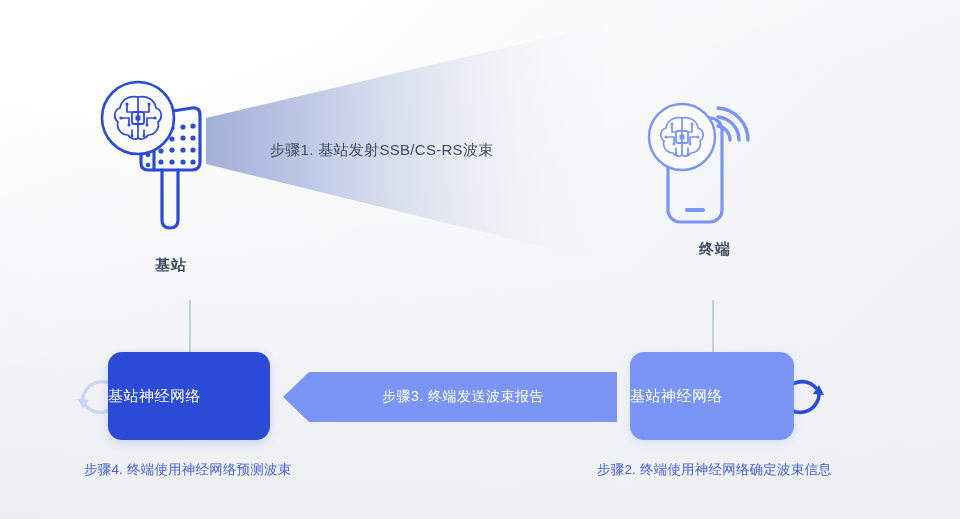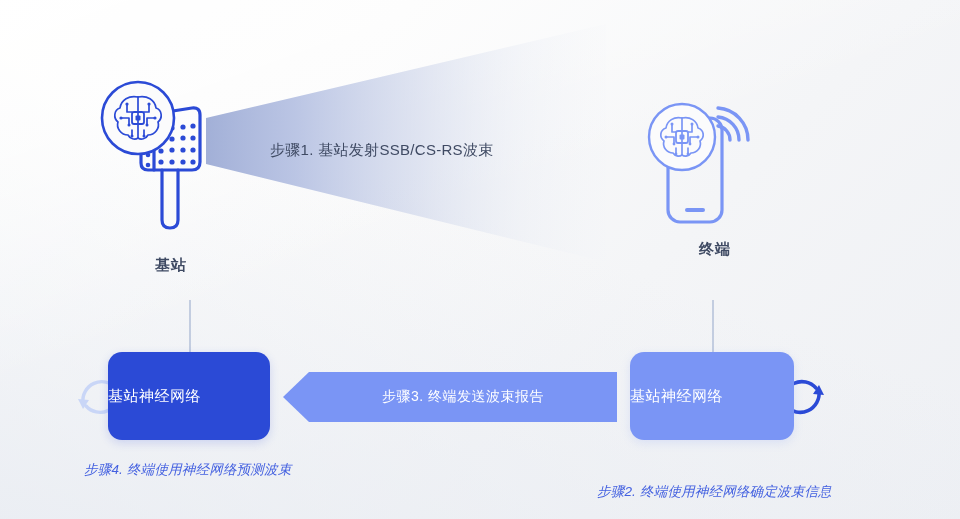--- a/index.html
+++ b/index.html
@@ -104,24 +104,23 @@
     white-space: nowrap;
   }
 
   
   .caption {
     position: absolute;
     font-size: 13.5px;
     color: #4461e0;
     white-space: nowrap;
     letter-spacing: .2px;
-    font-style: italic;
   }
   .caption.left  { left: 84px;  top: 461px; }
-  .caption.right { left: 597px; top: 461px; margin-top: 22px; }
+  .caption.right { left: 597px; top: 461px; }
 </style>
 </head>
 <body>
 
 <div id="stage">
 
   <div class="bg-wash"></div>
 
   <div class="beam">
     <svg width="420" height="250" viewBox="0 0 420 250">

